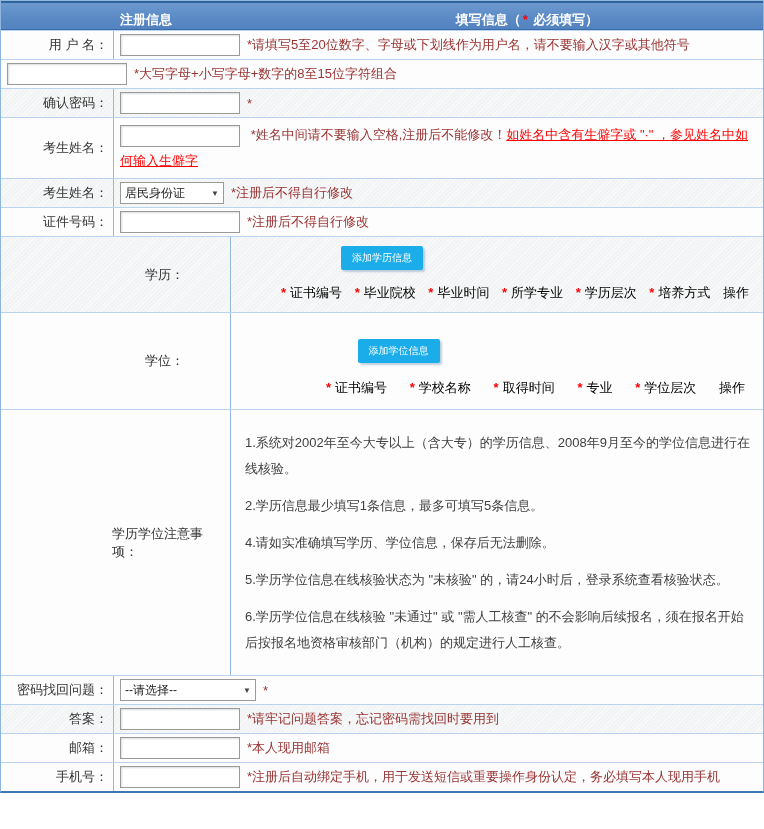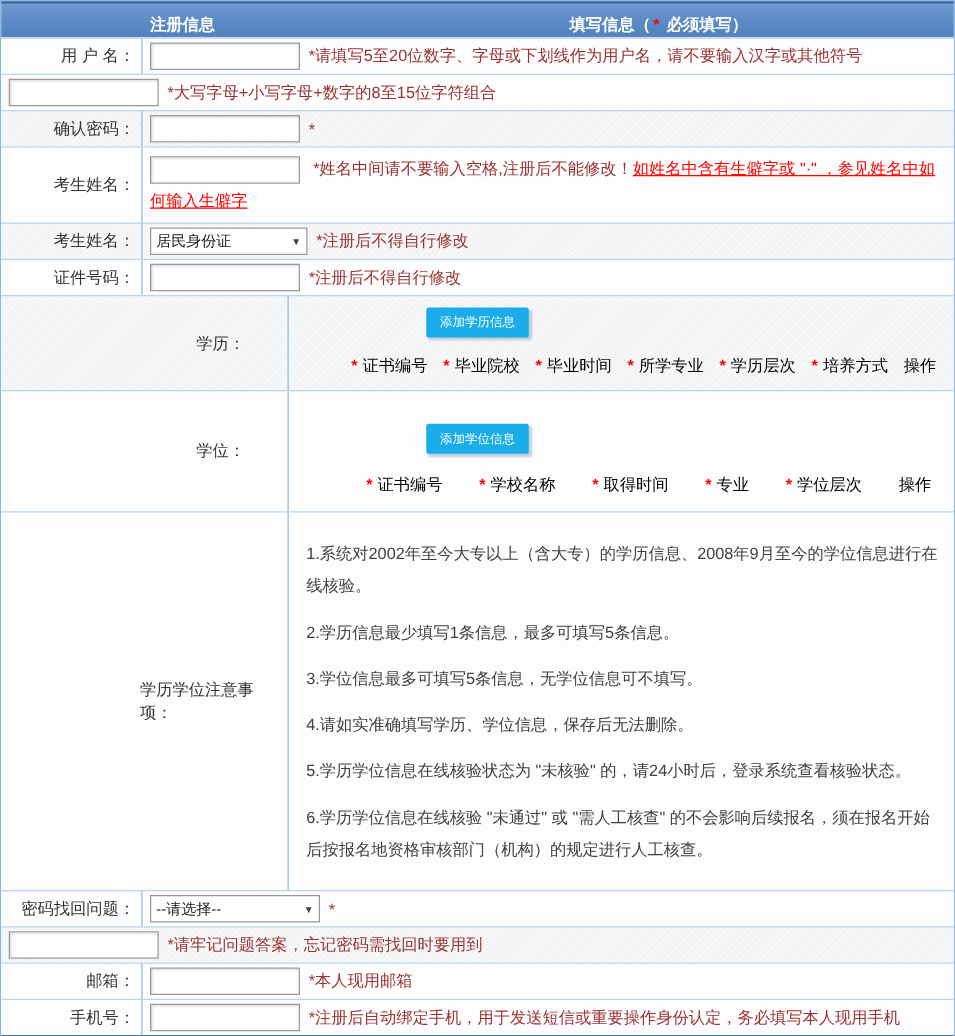--- a/index.html
+++ b/index.html
@@ -28,36 +28,36 @@
   .row.alt {
     background-color:#f2f3f4;
     background-image:repeating-linear-gradient(135deg, rgba(255,255,255,.55) 0 1px, transparent 1px 3px);
   }
   .label {
     flex:0 0 113px; width:113px; box-sizing:border-box;
     border-right:1px solid #94b8e0;
     display:flex; align-items:center; justify-content:flex-end;
     padding:2px 5px 2px 2px; color:#333;
   }
-  .label.wide { flex:0 0 230px; width:230px; padding-right:34px; }
+  .label.wide { flex:0 0 230px; width:230px; padding-right:46px; }
   .row-notes .label.wide { justify-content:flex-end; padding-right:20px; }
   .label-inner { width:98px; text-align:left; display:inline-block; }
   .content { flex:1; display:flex; align-items:center; padding:3px 6px; box-sizing:border-box; }
   .content.block { display:block; line-height:26px; padding:4px 6px; }
   .content.col { display:block; padding:0; }
 
   
   .txt {
     width:120px; height:22px; box-sizing:border-box;
     border:1px solid #9a9a9a; background:#fff;
     box-shadow:inset 1px 1px 2px rgba(0,0,0,.14);
     font-size:12px; padding:1px 3px; vertical-align:middle;
   }
   .select {
-    width:126px; height:22px; box-sizing:border-box;
+    width:104px; height:22px; box-sizing:border-box;
     border:1px solid #9a9a9a; background:#fff;
     display:inline-flex; align-items:center; justify-content:space-between;
     padding:0 4px; font-size:12px; color:#222; cursor:default; vertical-align:middle;
   }
   .select.wide-sel { width:136px; }
   .select-arrow { font-size:8px; color:#444; margin-left:4px; }
 
   .hint { color:#993333; margin-left:7px; }
   .red-link { color:#ff0000; text-decoration:underline; cursor:pointer; }
 
@@ -79,21 +79,21 @@
   .th .star-bright { margin-right:4px; }
 
   
   .row-notes { min-height:264px; }
   .notes-content { flex:1; padding:20px 12px 8px 14px; color:#404040; }
   .notes-content p { margin:0 0 11px 0; line-height:26px; }
 
   
   .row-candidate-name { min-height:53px; }
   .row-education { min-height:73px; }
-  .row-degree { min-height:93px; }
+  .row-degree { min-height:93px;gap:33px; }
 </style>
 </head>
 <body>
 
 <div class="page">
 
   <div class="header">
     <div class="header-left">注册信息</div>
     <div class="header-right"><span>填写信息（</span><span class="star-bright">*</span><span> 必须填写）</span></div>
   </div>
@@ -183,39 +183,39 @@
     </div>
   </div>
 
   <div class="row row-notes">
     <div class="label wide">
       <span class="label-inner">学历学位注意事项：</span>
     </div>
     <div class="notes-content">
       <p>1.系统对2002年至今大专以上（含大专）的学历信息、2008年9月至今的学位信息进行在线核验。</p>
       <p>2.学历信息最少填写1条信息，最多可填写5条信息。</p>
-      <p>3.学位信息最多可填写5条信息，无学位信息可不填写。</p>
       <p>4.请如实准确填写学历、学位信息，保存后无法删除。</p>
       <p>5.学历学位信息在线核验状态为 "未核验" 的，请24小时后，登录系统查看核验状态。</p>
       <p>6.学历学位信息在线核验 "未通过" 或 "需人工核查" 的不会影响后续报名，须在报名开始后按报名地资格审核部门（机构）的规定进行人工核查。</p>
     </div>
   </div>
 
   <div class="row">
     <div class="label">密码找回问题：</div>
     <div class="content">
       <div class="select wide-sel">
         <span>--请选择--</span>
         <span class="select-arrow">▼</span>
       </div>
       <span class="hint">*</span>
     </div>
   </div>
 
   <div class="row alt">
+    <div class="label">答案：</div>
     <div class="content">
       <input class="txt" type="text" style="">
       <span class="hint">*请牢记问题答案，忘记密码需找回时要用到</span>
     </div>
   </div>
 
   <div class="row">
     <div class="label">邮箱：</div>
     <div class="content">
       <input class="txt" type="text" style="">

